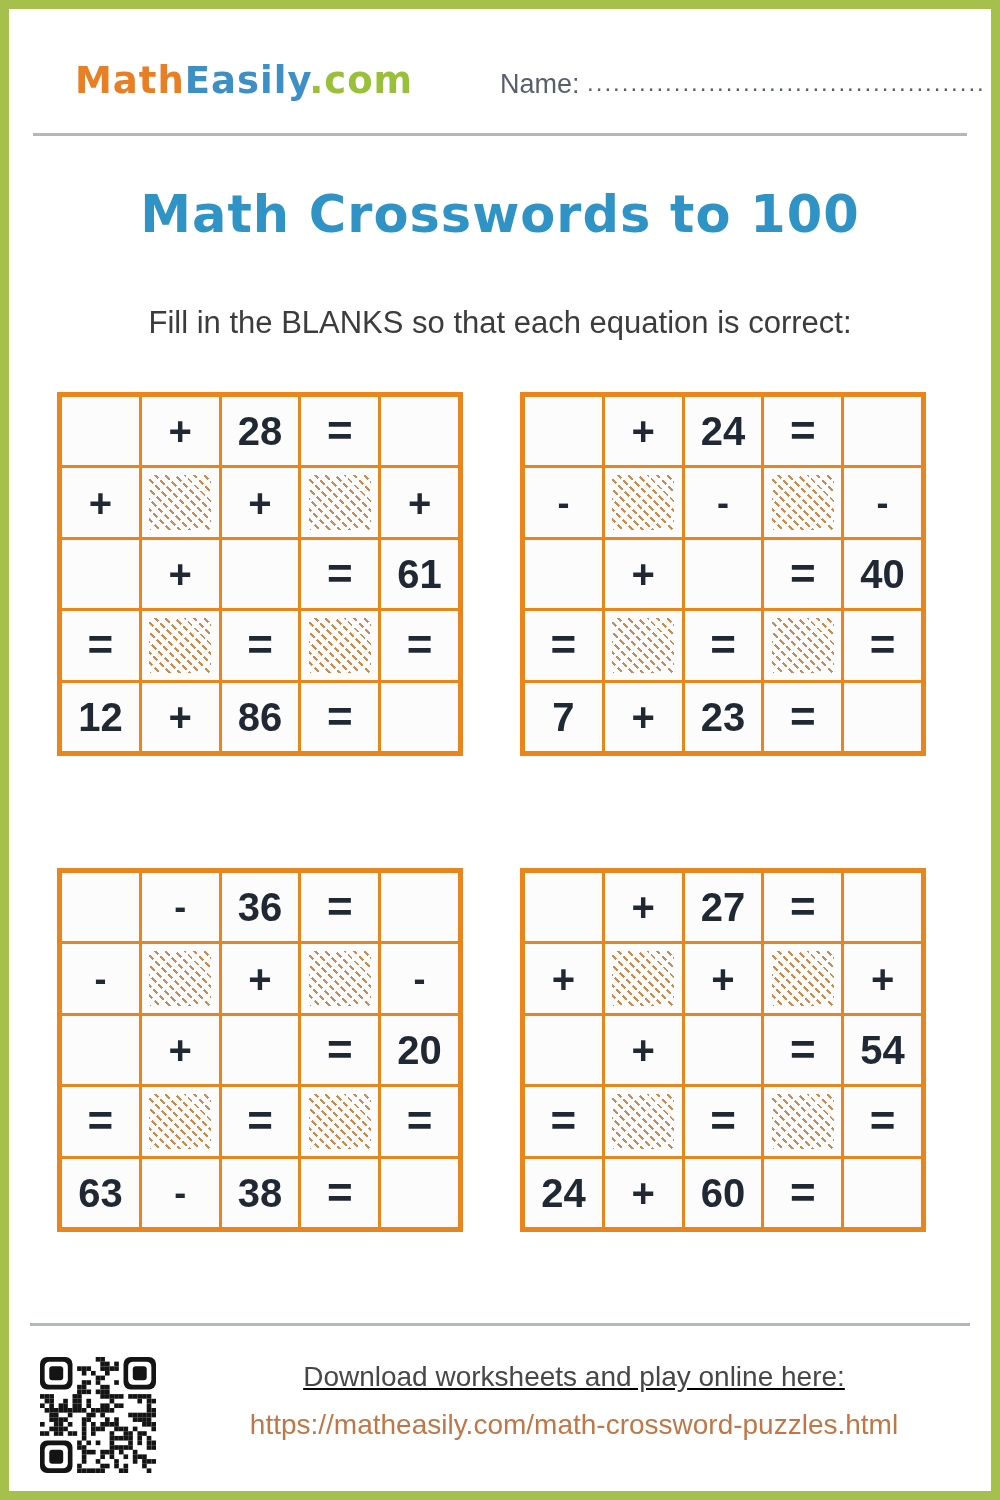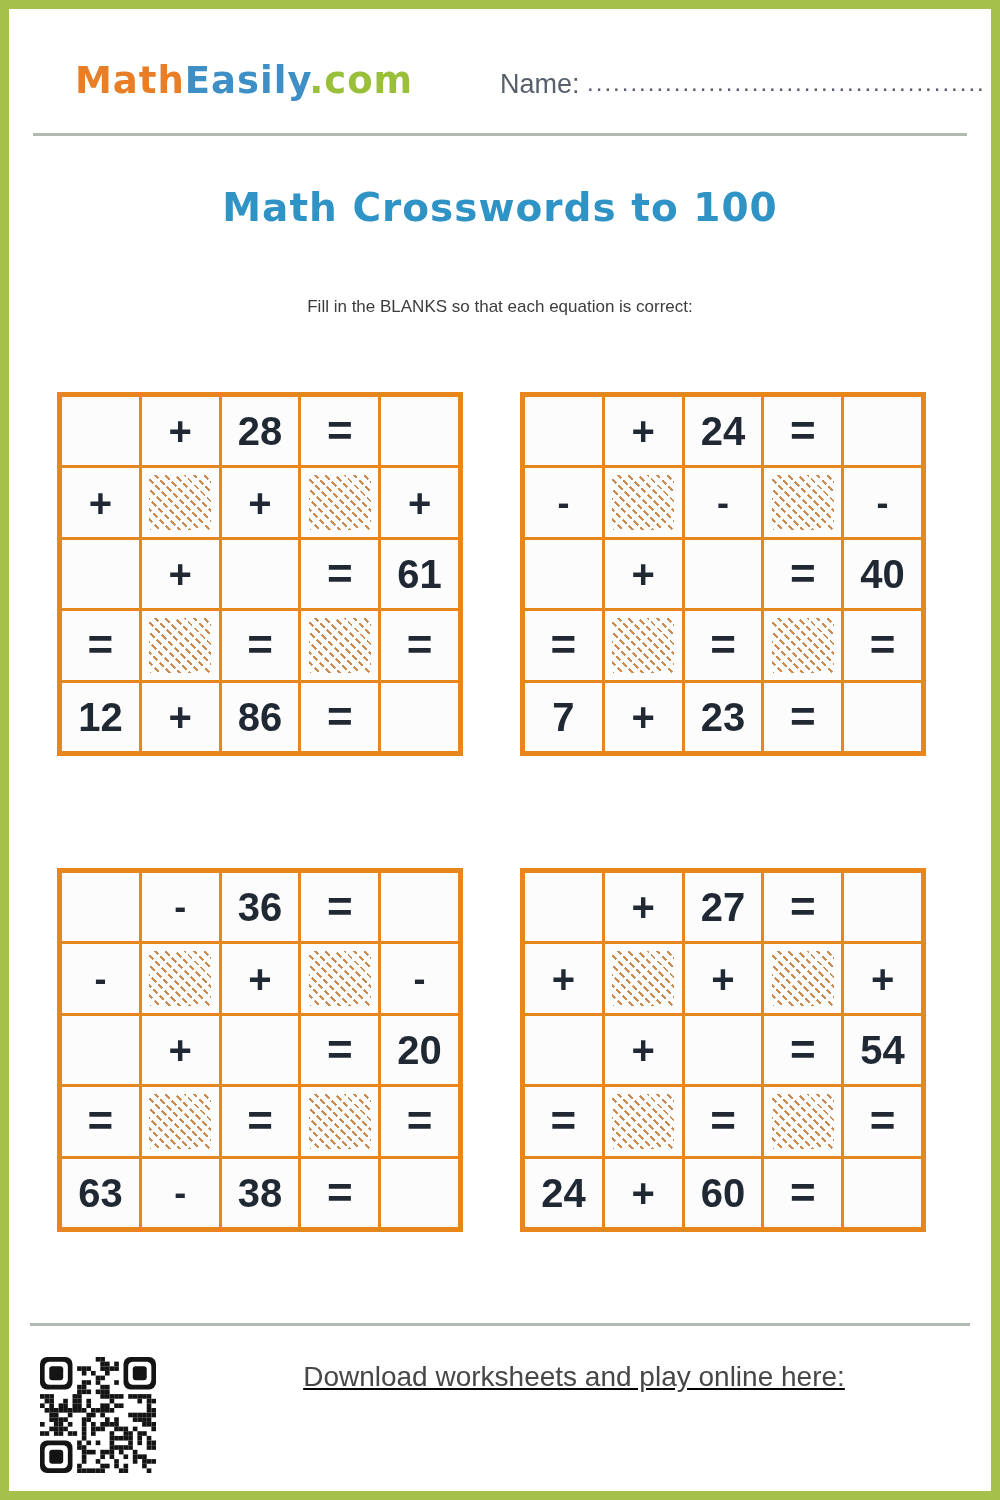--- a/index.html
+++ b/index.html
@@ -46,27 +46,27 @@
     position:absolute;left:24px;width:934px;height:3px;
     background:var(--divider-gray);
   }
   .divider.top{top:124px;}
   .divider.bottom{top:1314px;left:21px;width:940px;}
   
   .title{
     position:absolute;left:0;top:176px;width:100%;
     text-align:center;margin:0;
     font-family:"DejaVu Sans",sans-serif;
-    font-size:39px;font-weight:bold;color:var(--title-blue);
+    font-size:51px;font-weight:bold;color:var(--title-blue);
     letter-spacing:1px;
   }
   .instruction{
-    position:absolute;left:0;top:288px;width:100%;
+    position:absolute;left:0;top:296px;width:100%;
     text-align:center;margin:0;
-    font-size:17px;color:#3c3c3c;
+    font-size:31px;color:#3c3c3c;
   }
   
   .grid{
     position:absolute;
     width:406px;height:364px;
     box-sizing:border-box;
     border:5px solid var(--grid-orange);
     background:var(--grid-orange);
     display:grid;
     grid-template-columns:repeat(5,1fr);
@@ -616,15 +616,16 @@
         <rect x="83.52" y="0" width="32.48" height="32.48" rx="7" fill="#141414"></rect>
         <rect x="88.16" y="4.64" width="23.2" height="23.2" rx="5" fill="#ffffff"></rect>
         <rect x="92.8" y="9.28" width="13.919999999999998" height="13.919999999999998" rx="3" fill="#141414"></rect>
         <rect x="0" y="83.52" width="32.48" height="32.48" rx="7" fill="#141414"></rect>
         <rect x="4.64" y="88.16" width="23.2" height="23.2" rx="5" fill="#ffffff"></rect>
         <rect x="9.28" y="92.8" width="13.919999999999998" height="13.919999999999998" rx="3" fill="#141414"></rect>
       </svg></div>
 
   <div class="footer-text">
     <p class="dl-text">Download worksheets and play online here:</p>
+    <a class="url-link" href="#">https://matheasily.com/math-crossword-puzzles.html</a>
   </div>
 
 </div>
 
 </body></html>

